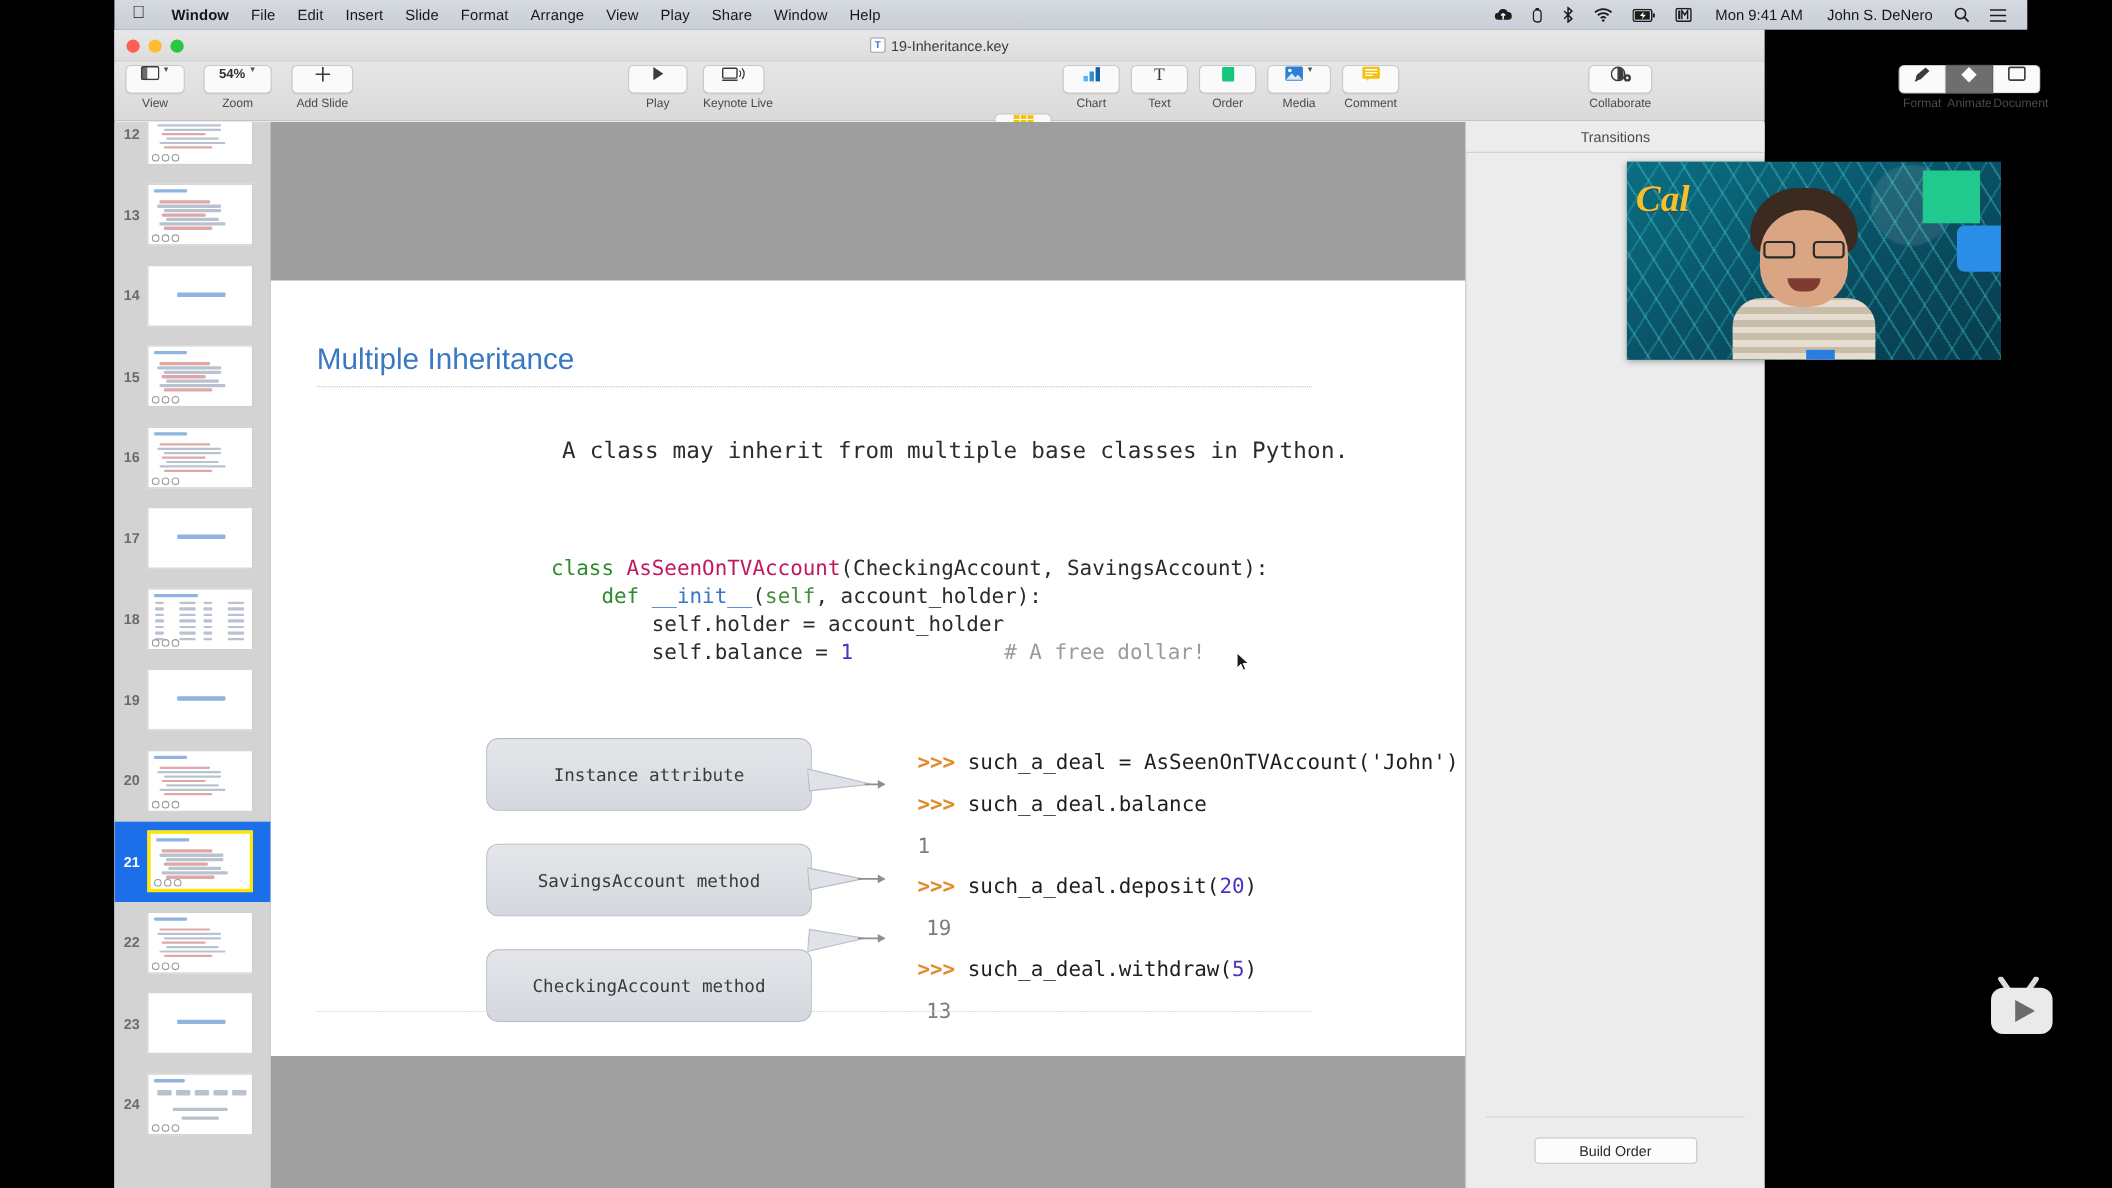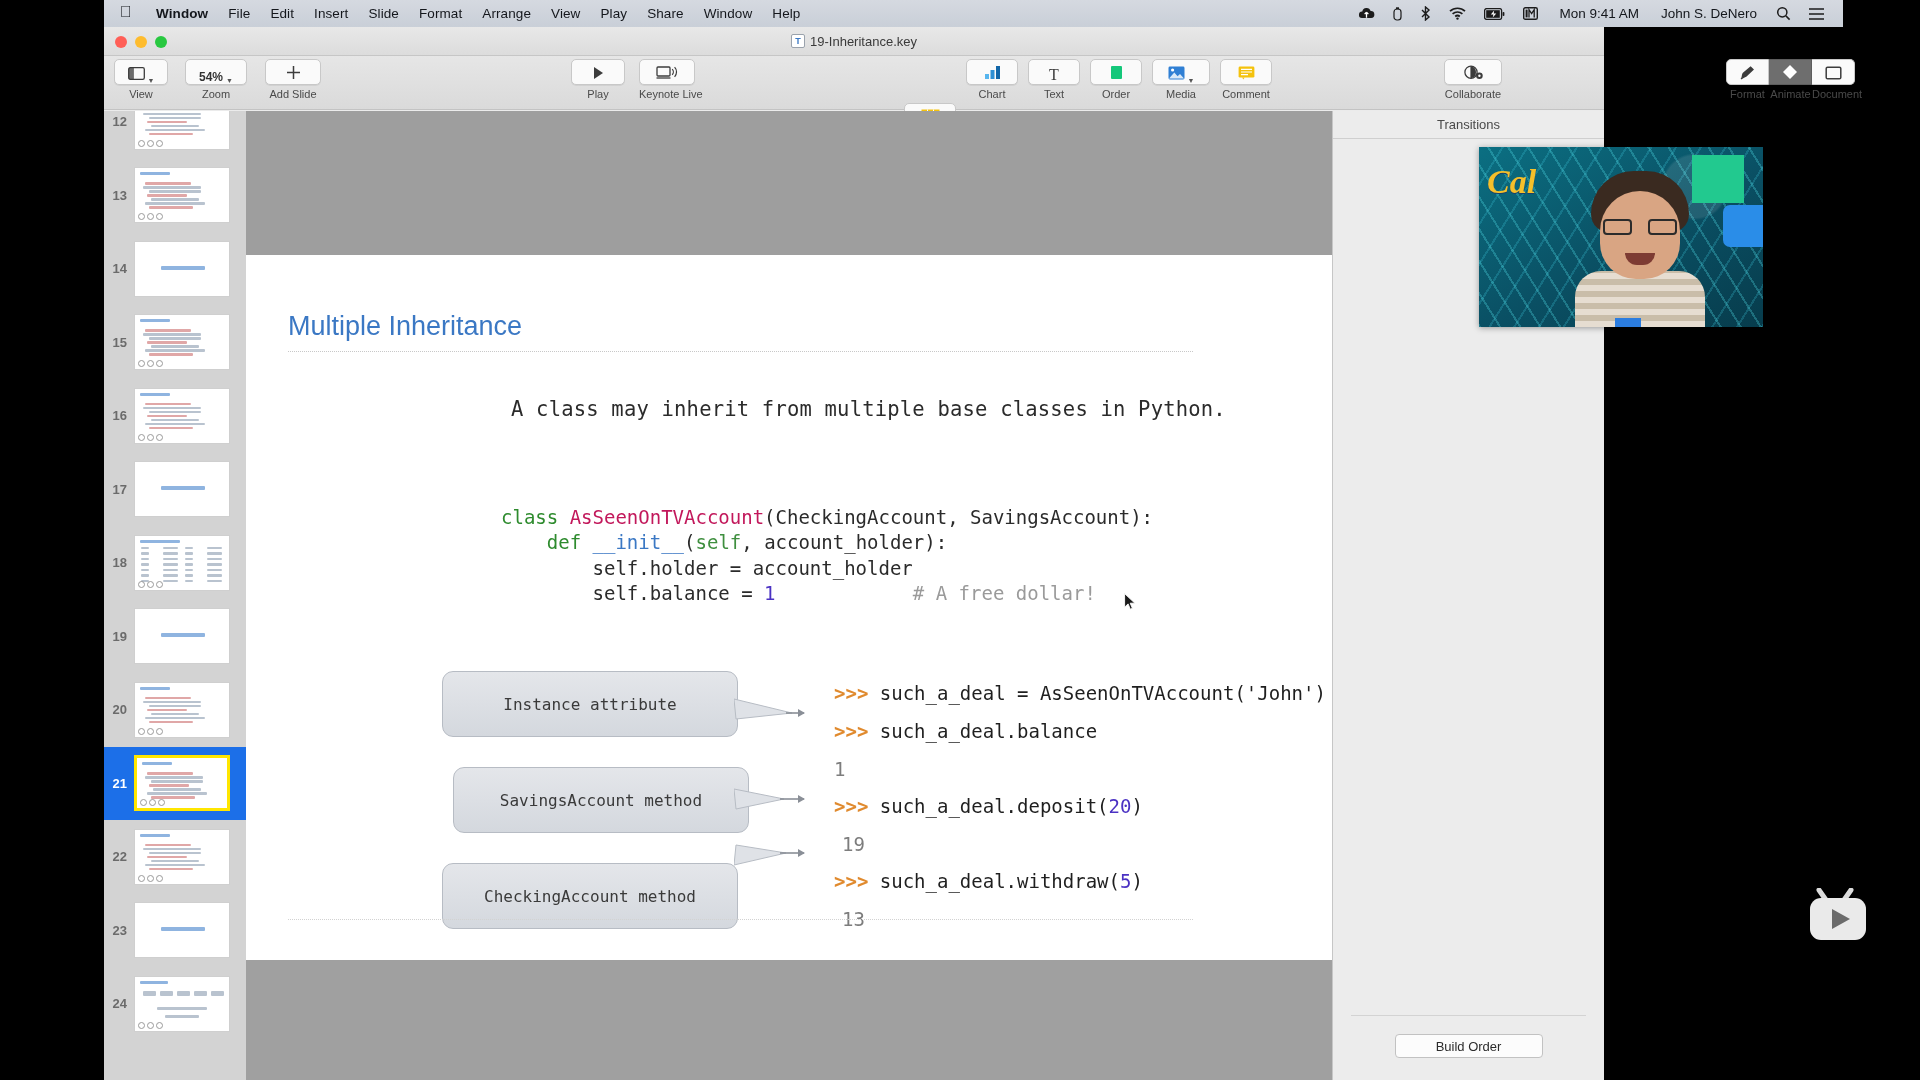--- a/index.html
+++ b/index.html
@@ -48,21 +48,21 @@
   }
 
   .toolbar {
     position: relative; height: 54px;
     background: linear-gradient(#e6e6e6, #dadada);
     border-bottom: 1px solid #c3c3c3;
   }
   .tbitem { position: absolute; top: 3px; text-align: center; }
   .tbbtn {
     background: #fafafa; border: 1px solid #c8c8c8; border-radius: 5px;
-    height: 26px; display: flex; align-items: flex-end; justify-content: center;
+    height: 26px; display: flex; align-items: flex-start; justify-content: center;
     gap: 3px; padding: 0 8px; box-shadow: 0 1px 0 rgba(0,0,0,.06);
   }
   .tbbtn.active { background: #6e6e6e; border-color: #5d5d5d; }
   .tblabel { font-size: 11px; color: #4a4a4a; margin-top: 3px; white-space: nowrap; }
   .chev { font-size: 7px; color: #555; }
   .segmented { display: flex; }
   .segmented .tbbtn { border-radius: 0; border-left-width: 0; width: 43px; }
   .segmented .tbbtn:first-child { border-radius: 5px 0 0 5px; border-left-width: 1px; }
   .segmented .tbbtn:last-child { border-radius: 0 5px 5px 0; }
   .seglabels { display: flex; }
@@ -144,21 +144,21 @@
     position: absolute; left: 50%; transform: translateX(-50%); bottom: 22px;
     width: 148px; height: 24px; background: #fcfcfc; border: 1px solid #c2c2c2; border-radius: 4px;
     font-size: 13px; color: #2c2c2c; display: flex; align-items: center; justify-content: center;
   }
   .durwrap { position: absolute; right: 10px; top: 175px; display: flex; align-items: center; gap: 4px; font-size: 11px; color: #555;}
   .stepper { width: 13px; height: 20px; border: 1px solid #bdbdbd; border-radius: 3px; background:#f7f7f7;
     display:flex; flex-direction:column; align-items:center; justify-content:center; font-size:6px; color:#555; line-height:7px;}
 
   
   .webcam {
-    position: absolute; left: 1479px; top: 147px; width: 284px; height: 180px;
+    position: absolute; left: 1479px; top: 147px; width: 340px; height: 180px;
     background: #0d5f6e; overflow: hidden; box-shadow: 0 1px 6px rgba(0,0,0,.35);
   }
   .wc-bg { position: absolute; inset: 0;
     background:
       radial-gradient(circle at 76% 22%, rgba(255,255,255,.10) 0 12%, transparent 13%),
       repeating-linear-gradient(58deg, rgba(80,220,230,.30) 0 2px, transparent 2px 17px),
       repeating-linear-gradient(-58deg, rgba(60,200,220,.24) 0 2px, transparent 2px 21px),
       linear-gradient(150deg, #0b6f82 0%, #0a4f63 55%, #073c4c 100%);
   }
   .wc-green { position: absolute; right: 19px; top: 8px; width: 52px; height: 48px; background: #22c98f; }
@@ -682,21 +682,21 @@
 
           <div class="callout" style="left:196px; top:416px;">
             <span>Instance attribute</span>
           </div>
           <svg class="tail" style="left:488px; top:442px;" viewBox="0 0 72 24">
             <path d="M0 2 L58 16 L2 22 Z" fill="#dfe2e7" stroke="#b7bcc4" stroke-width="1"></path>
             <path d="M52 16 L70 16" stroke="#8a8f97" stroke-width="1.6"></path>
               <path d="M64 12 l7 4 -7 4z" fill="#8a8f97"></path>
           </svg>
 
-          <div class="callout" style="left:207px; top:512px;text-align:right;">
+          <div class="callout" style="left:196px; top:512px;text-align:right;">
             <span>SavingsAccount method</span>
           </div>
           <svg class="tail" style="left:488px; top:532px;" viewBox="0 0 72 24">
             <path d="M0 2 L50 12 L2 22 Z" fill="#dfe2e7" stroke="#b7bcc4" stroke-width="1"></path>
             <path d="M46 12 L70 12" stroke="#8a8f97" stroke-width="1.6"></path>
               <path d="M64 8 l7 4 -7 4z" fill="#8a8f97"></path>
           </svg>
 
           <div class="callout" style="left:196px; top:608px;">
             <span>CheckingAccount method</span>

